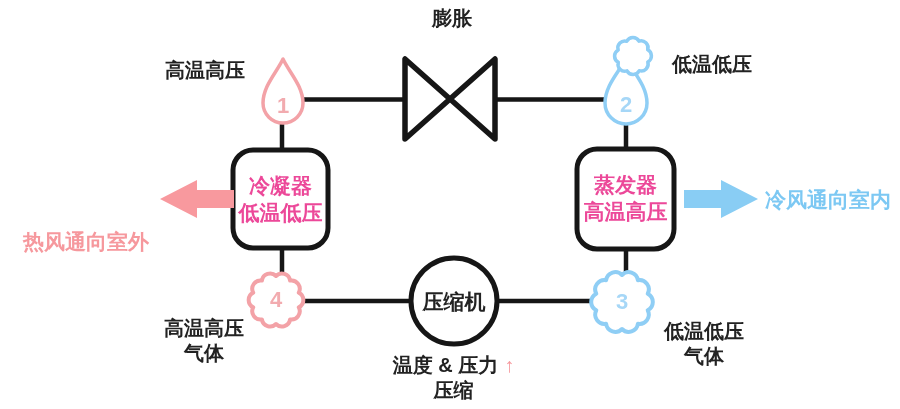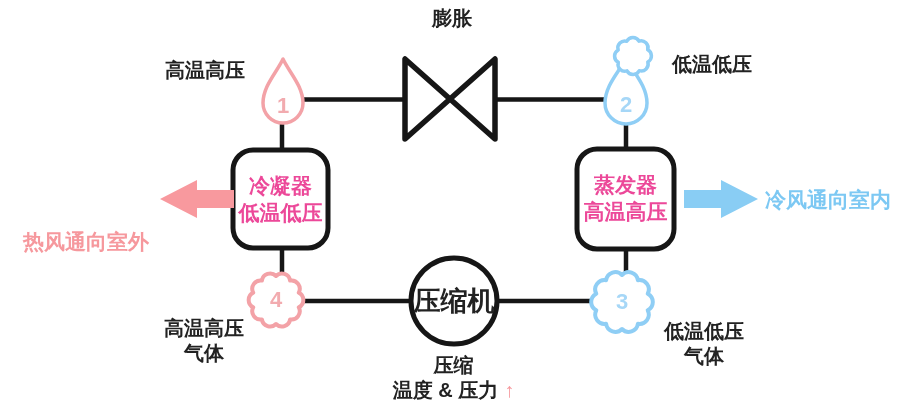--- a/index.html
+++ b/index.html
@@ -81,32 +81,32 @@
     <div>低温低压</div>
   </div>
 
   <div class="boxlbl" style="left:577px;top:149px;width:97px;height:100px;font-family:Liberation Serif, serif;">
     <div>蒸发器</div>
     <div>高温高压</div>
   </div>
 
   <div class="lbl blue-text" style="left:750px;top:187px;width:132px;font-size:21px;">冷风通向室内</div>
 
-  <div class="lbl" style="left:394px;top:289px;width:120px;font-size:27px;">压缩机</div>
+  <div class="lbl" style="left:394px;top:289px;width:120px;font-size:21px;">压缩机</div>
 
   <div class="lbl" style="left:146px;top:316px;width:116px;">
     <div>高温高压</div>
     <div>气体</div>
   </div>
 
   <div class="lbl" style="left:382px;top:353px;width:143px;">
-    <div>压缩</div>
     <div>
       <span>温度 &amp; 压力</span><span class="pink-text dir-arrow">↑</span>
     </div>
+    <div>压缩</div>
   </div>
 
   <div class="lbl" style="left:646px;top:319px;width:116px;">
     <div>低温低压</div>
     <div>气体</div>
   </div>
 
 </div>
 
 </body></html>

